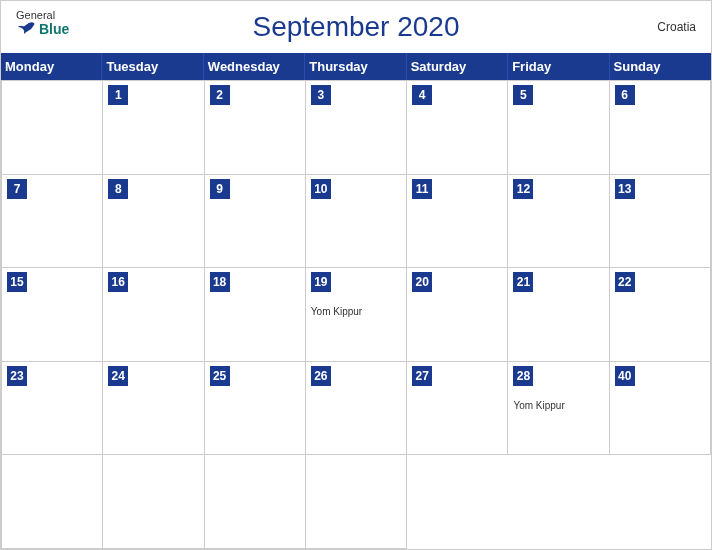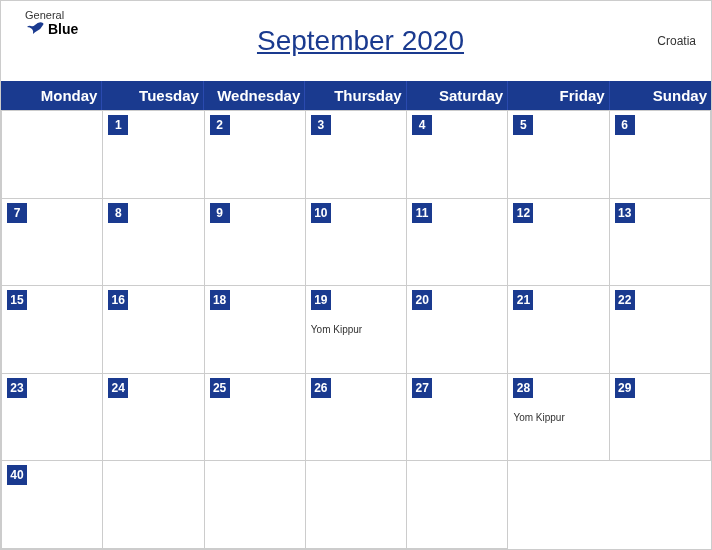--- a/index.html
+++ b/index.html
@@ -14,74 +14,72 @@
       width: 712px;
       height: 550px;
       border: 1px solid #ccc;
       display: flex;
       flex-direction: column;
     }
     .header {
       display: flex;
       align-items: center;
       justify-content: center;
-      padding: 24px 15px;
+      padding: 10px 15px;
       position: relative;
-      margin-left: 9px;
     }
     .logo {
       position: absolute;
       left: 15px;
       top: 8px;
       display: flex;
       flex-direction: column;
       align-items: flex-start;
     }
     .logo-general {
       font-size: 11px;
       color: #333;
       font-weight: normal;
     }
     .logo-blue {
       font-size: 14px;
-      color: #000000;
+      color: #0f766e;
       font-weight: bold;
       display: flex;
       align-items: center;
       gap: 3px;
     }
     .logo-bird {
       width: 20px;
       height: 16px;
     }
     .month-title {
       font-size: 28px;
       color: #1a3a8f;
       font-weight: normal;
       text-align: center;
-      text-decoration: underline;
     }
     .country-label {
       position: absolute;
       right: 15px;
       top: 50%;
       transform: translateY(-50%);
       font-size: 12px;
       color: #333;
     }
     .day-headers {
       display: grid;
       grid-template-columns: repeat(7, 1fr);
       background: #1a3a8f;
     }
     .day-header {
       color: #fff;
-      text-align: right;
+      text-align: left;
       padding: 6px 4px;
-      font-size: 15px;
+      font-size: 13px;
       font-weight: bold;
       border-right: 1px solid #2a4aaf;
     }
     .day-header:last-child {
       border-right: none;
     }
     .calendar-grid {
       display: grid;
       grid-template-columns: repeat(7, 1fr);
       grid-template-rows: repeat(5, 1fr);
@@ -228,23 +226,20 @@
         <div class="cell-number">26</div>
       </div>
       <div class="calendar-cell">
         <div class="cell-number">27</div>
       </div>
       <div class="calendar-cell">
         <div class="cell-number">28</div>
         <div class="cell-event">Yom Kippur</div>
       </div>
       <div class="calendar-cell">
-        <div class="cell-number">29</div>
-      </div>
-      <div class="calendar-cell">
         <div class="cell-number">40</div>
       </div>
       <div class="calendar-cell">
         <div class="cell-number empty"></div>
       </div>
       <div class="calendar-cell">
         <div class="cell-number empty"></div>
       </div>
       <div class="calendar-cell">
         <div class="cell-number empty"></div>

